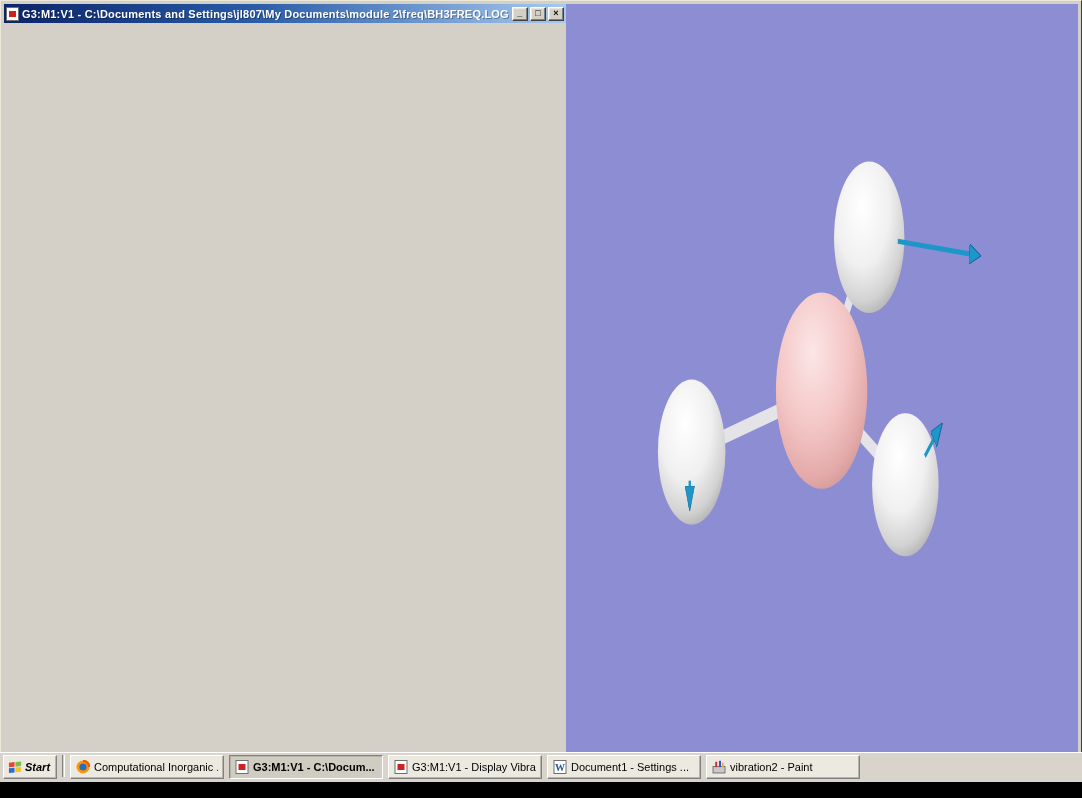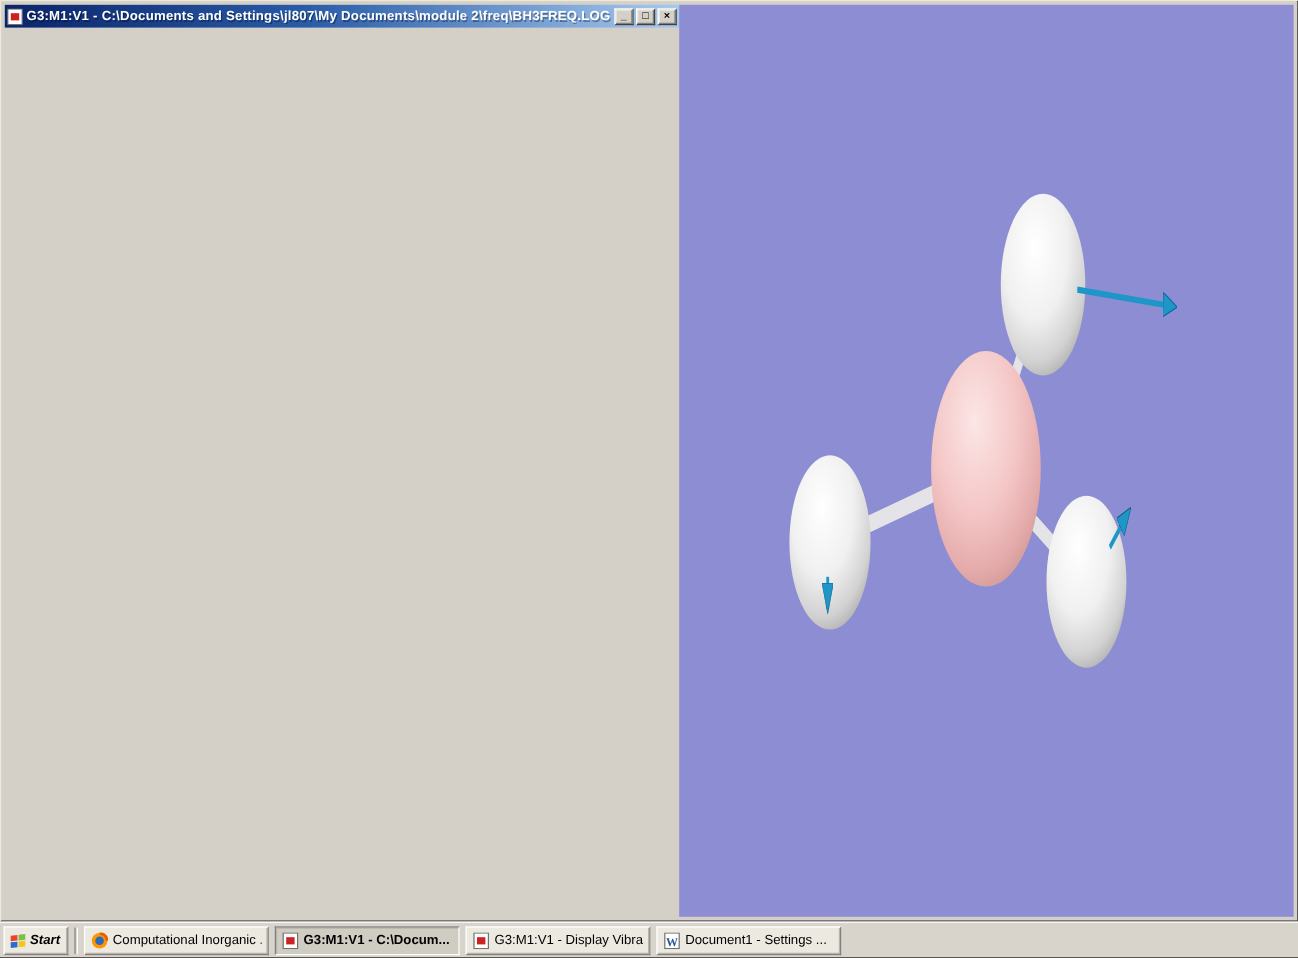--- a/index.html
+++ b/index.html
@@ -41,23 +41,23 @@
 
   
   .viewport {
     flex:1 1 auto; position:relative; overflow:hidden;
     background:#8d8dd4;
   }
   svg.mol { width:100%; height:100%; display:block; }
 
   
   .taskbar {
-    position:absolute; left:0; right:0; bottom:0; height:30px;
+    position:absolute; left:0; right:0; bottom:16px; height:30px;
     background:#d8d4cb; border-top:1px solid #ffffff;
-    display:flex; align-items:center; gap:5px; padding:2px 3px;
+    display:flex; align-items:flex-start; gap:5px; padding:2px 3px;
   }
   .start-btn {
     height:24px; width:54px; display:flex; align-items:center; gap:3px;
     padding:0 4px; font-size:11px; font-weight:bold; font-style:italic;
     background:#ece9e0;
     border:1px solid; border-color:#ffffff #808080 #808080 #ffffff;
     box-shadow:inset -1px -1px 0 #b8b4aa;
     cursor:default; user-select:none;
   }
   .tb-sep {
@@ -177,14 +177,23 @@
   </div>
 
   <div class="task-btn">
     <svg class="task-icon" viewBox="0 0 13 14">
       <rect x="0.5" y="0.5" width="12" height="13" fill="#ffffff" stroke="#707070"></rect>
       <text x="6.5" y="11" font-size="10" font-weight="bold" fill="#2a5699" text-anchor="middle" font-family="Liberation Serif, serif">W</text>
     </svg>
     <span class="lbl">Document1 - Settings ...</span>
   </div>
 
+  <div class="task-btn">
+    <svg class="task-icon" viewBox="0 0 14 14">
+      <rect x="1" y="6.5" width="12" height="6.5" fill="#c8c8c8" stroke="#606060" stroke-width="0.8"></rect>
+      <rect x="3.2" y="1.8" width="2" height="5.4" fill="#cc3333"></rect>
+      <rect x="7" y="0.8" width="2" height="6.4" fill="#3355cc"></rect>
+      <rect x="10" y="2.8" width="1.6" height="4.4" fill="#e5a63c"></rect>
+    </svg>
+    <span class="lbl">vibration2 - Paint</span>
+  </div>
 
 </div>
 
 </body></html>

